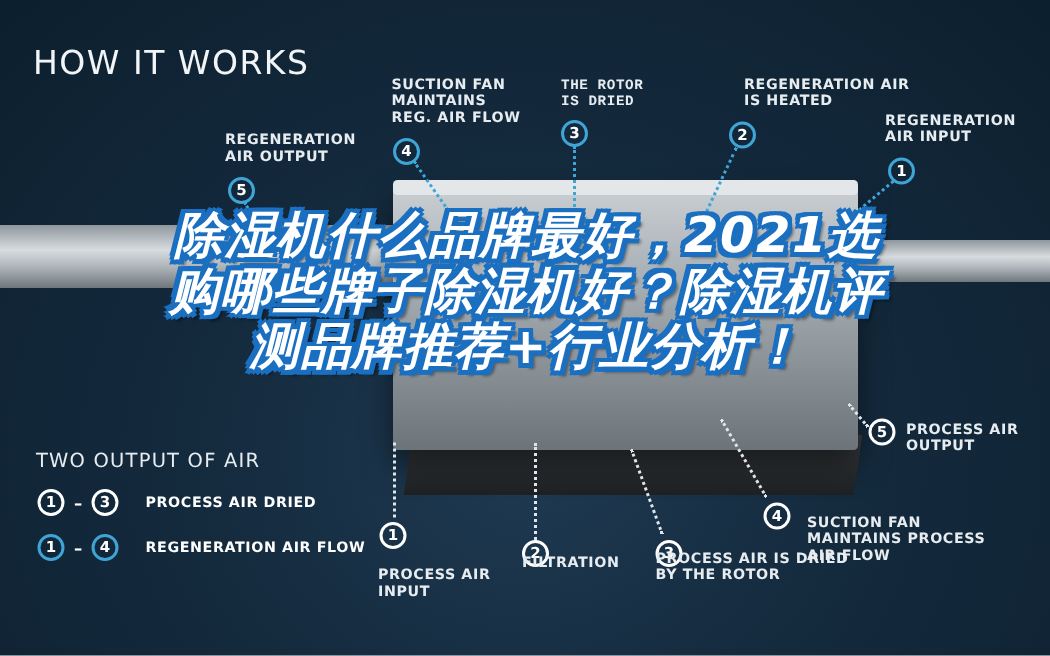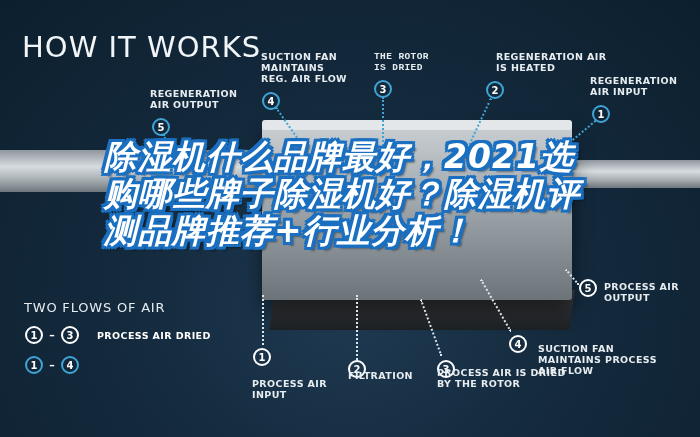--- a/index.html
+++ b/index.html
@@ -2,21 +2,21 @@
 <html><head>
 <meta charset="utf-8">
 <style>
   html, body { margin:0; padding:0; }
   body {
     width:700px; height:437px; overflow:hidden; position:relative;
     background: radial-gradient(ellipse at 50% 70%, #1f3a52 0%, #142a3d 45%, #0c1f2e 100%);
     font-family: "DejaVu Sans", sans-serif; color:#fff;
   }
   .abs { position:absolute; }
-  .title { left:22px; top:30px; font-size:29px; letter-spacing:1px; font-weight:normal; color:#f2f5f7; }
+  .title { left:22px; top:30px; font-size:22px; letter-spacing:1px; font-weight:normal; color:#f2f5f7; }
   .title b { font-weight:normal; }
   .lbl { font-size:9.5px; line-height:11px; font-weight:bold; letter-spacing:0.4px; color:#e6ecf0; white-space:pre-line; }
   .circ {
     width:18px; height:18px; border-radius:50%; border:2px solid #fff;
     box-sizing:border-box; font-size:10px; font-weight:bold; display:flex; align-items:center; justify-content:center; color:#fff;
   }
   .circ.blue { border-color:#3fa4d6; }
   .line { position:absolute; border-left:2px dotted #dde6ec; transform-origin: top left; }
   .line.blue { border-left-color:#3fa4d6; }
   
@@ -25,21 +25,21 @@
   .machine {
     left:262px; top:125px; width:310px; height:175px;
     background: linear-gradient(#c9ced2, #9aa2a8 50%, #6c747a);
     border-radius:3px; box-shadow: 0 10px 20px rgba(0,0,0,0.5);
   }
   .machine-top { left:262px; top:120px; width:310px; height:10px; background:#e4e7e9; border-radius:3px; }
   .machine-base { left:272px; top:290px; width:300px; height:40px; background: linear-gradient(#3a3d40,#1e2124); transform: skewX(-8deg); }
   
   .headline {
     left:104px; top:138px; width:494px;
-    font-size:33px; line-height:37px; font-weight:bold; color:#fff;
+    font-size:33px; line-height:37px; font-weight:bold; text-align:center; color:#fff;
     letter-spacing:1px; word-break:break-all;
     text-shadow:
       -3px -3px 0 #1a6fc0, 3px -3px 0 #1a6fc0, -3px 3px 0 #1a6fc0, 3px 3px 0 #1a6fc0,
       0 -3px 0 #1a6fc0, 0 3px 0 #1a6fc0, -3px 0 0 #1a6fc0, 3px 0 0 #1a6fc0,
       4px 4px 2px rgba(0,0,0,0.4);
     font-style: italic;
   }
   .legend-title { left:24px; top:300px; font-size:13px; letter-spacing:0.8px; color:#e6ecf0; }
   .legend-row { display:flex; align-items:center; gap:4px; }
   .legend-row .dash { font-size:11px; font-weight:bold; width:10px; text-align:center; }
@@ -103,26 +103,27 @@
 
 <div class="abs circ" style="left:509px;top:335px;">4</div>
 <div class="abs lbl" style="left:538px;top:343px;">SUCTION FAN
 MAINTAINS PROCESS
 AIR FLOW</div>
 
 <div class="abs circ" style="left:579px;top:279px;">5</div>
 <div class="abs lbl" style="left:604px;top:281px;">PROCESS AIR
 OUTPUT</div>
 
-<div class="abs legend-title">TWO FLOWS OF AIR</div>
+<div class="abs legend-title">TWO OUTPUT OF AIR</div>
 <div class="abs legend-row" style="left:25px;top:326px;">
   <div class="circ">1</div>
   <span class="dash">–</span>
   <div class="circ">3</div>
   <span class="txt">PROCESS AIR DRIED</span>
 </div>
 <div class="abs legend-row" style="left:25px;top:356px;">
   <div class="circ blue">1</div>
   <span class="dash">–</span>
   <div class="circ blue">4</div>
+  <span class="txt">REGENERATION AIR FLOW</span>
 </div>
 
 <div class="abs headline">除湿机什么品牌最好，2021选购哪些牌子除湿机好？除湿机评测品牌推荐+行业分析！</div>
 
 </body></html>

